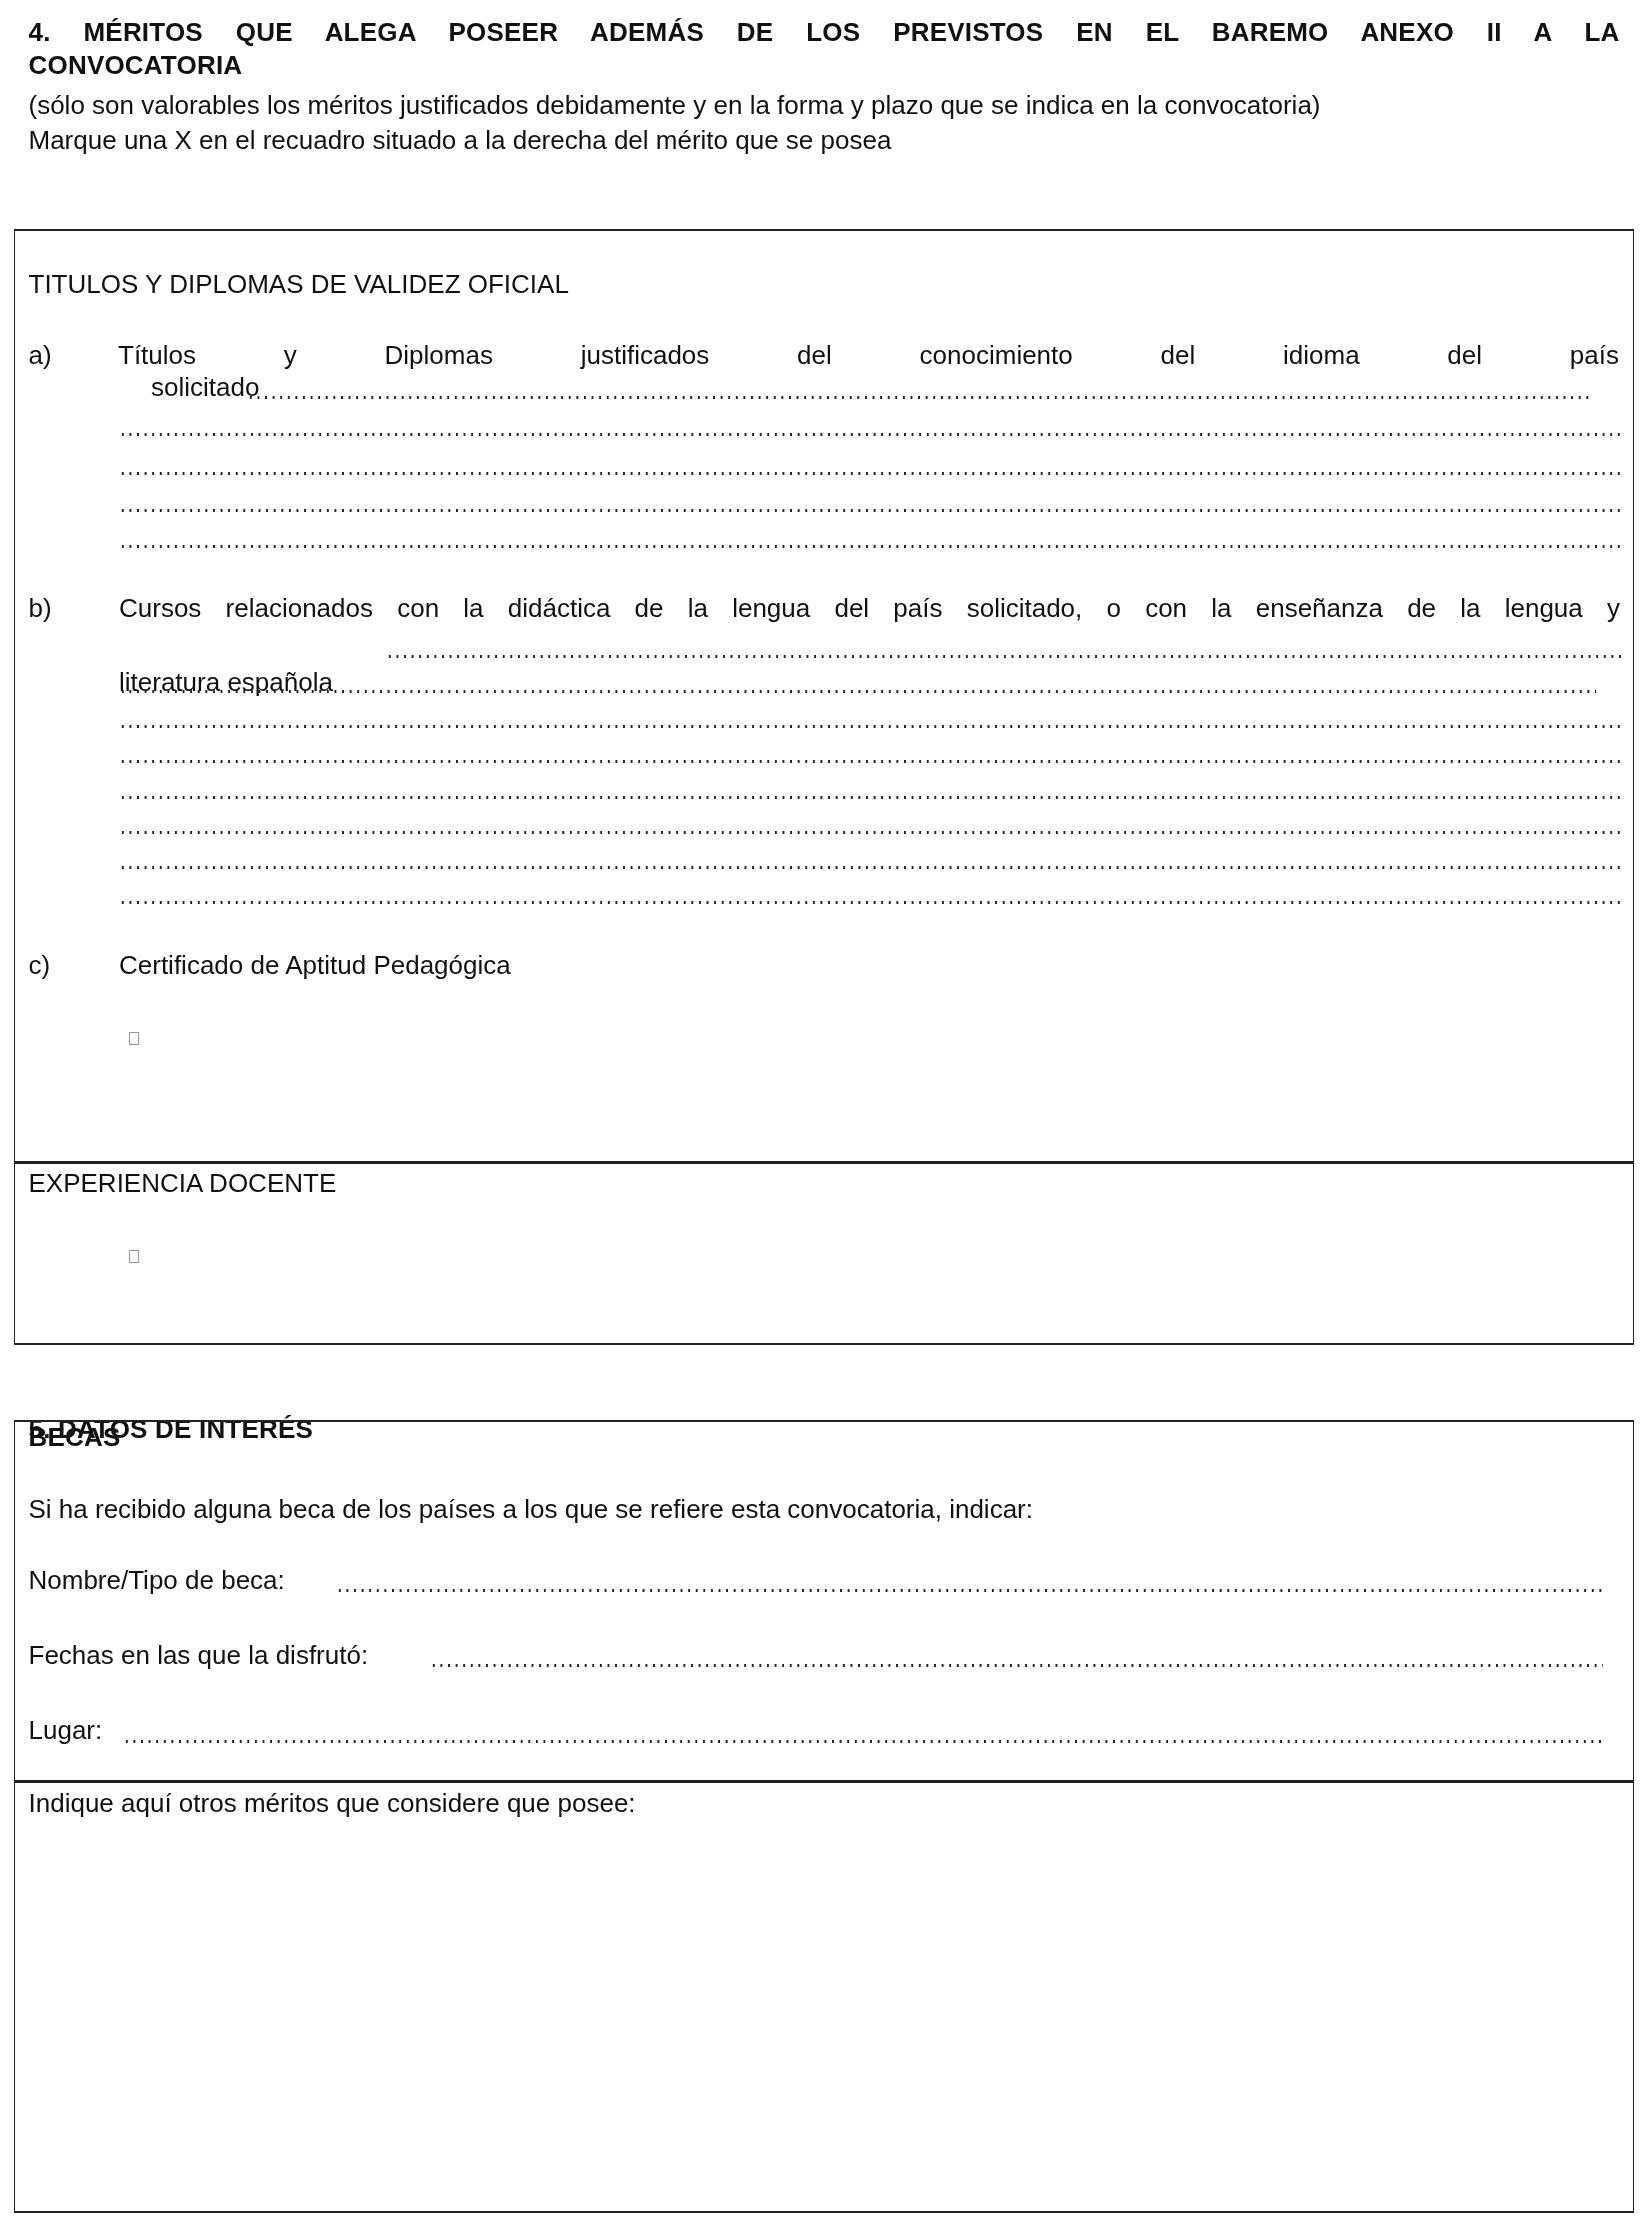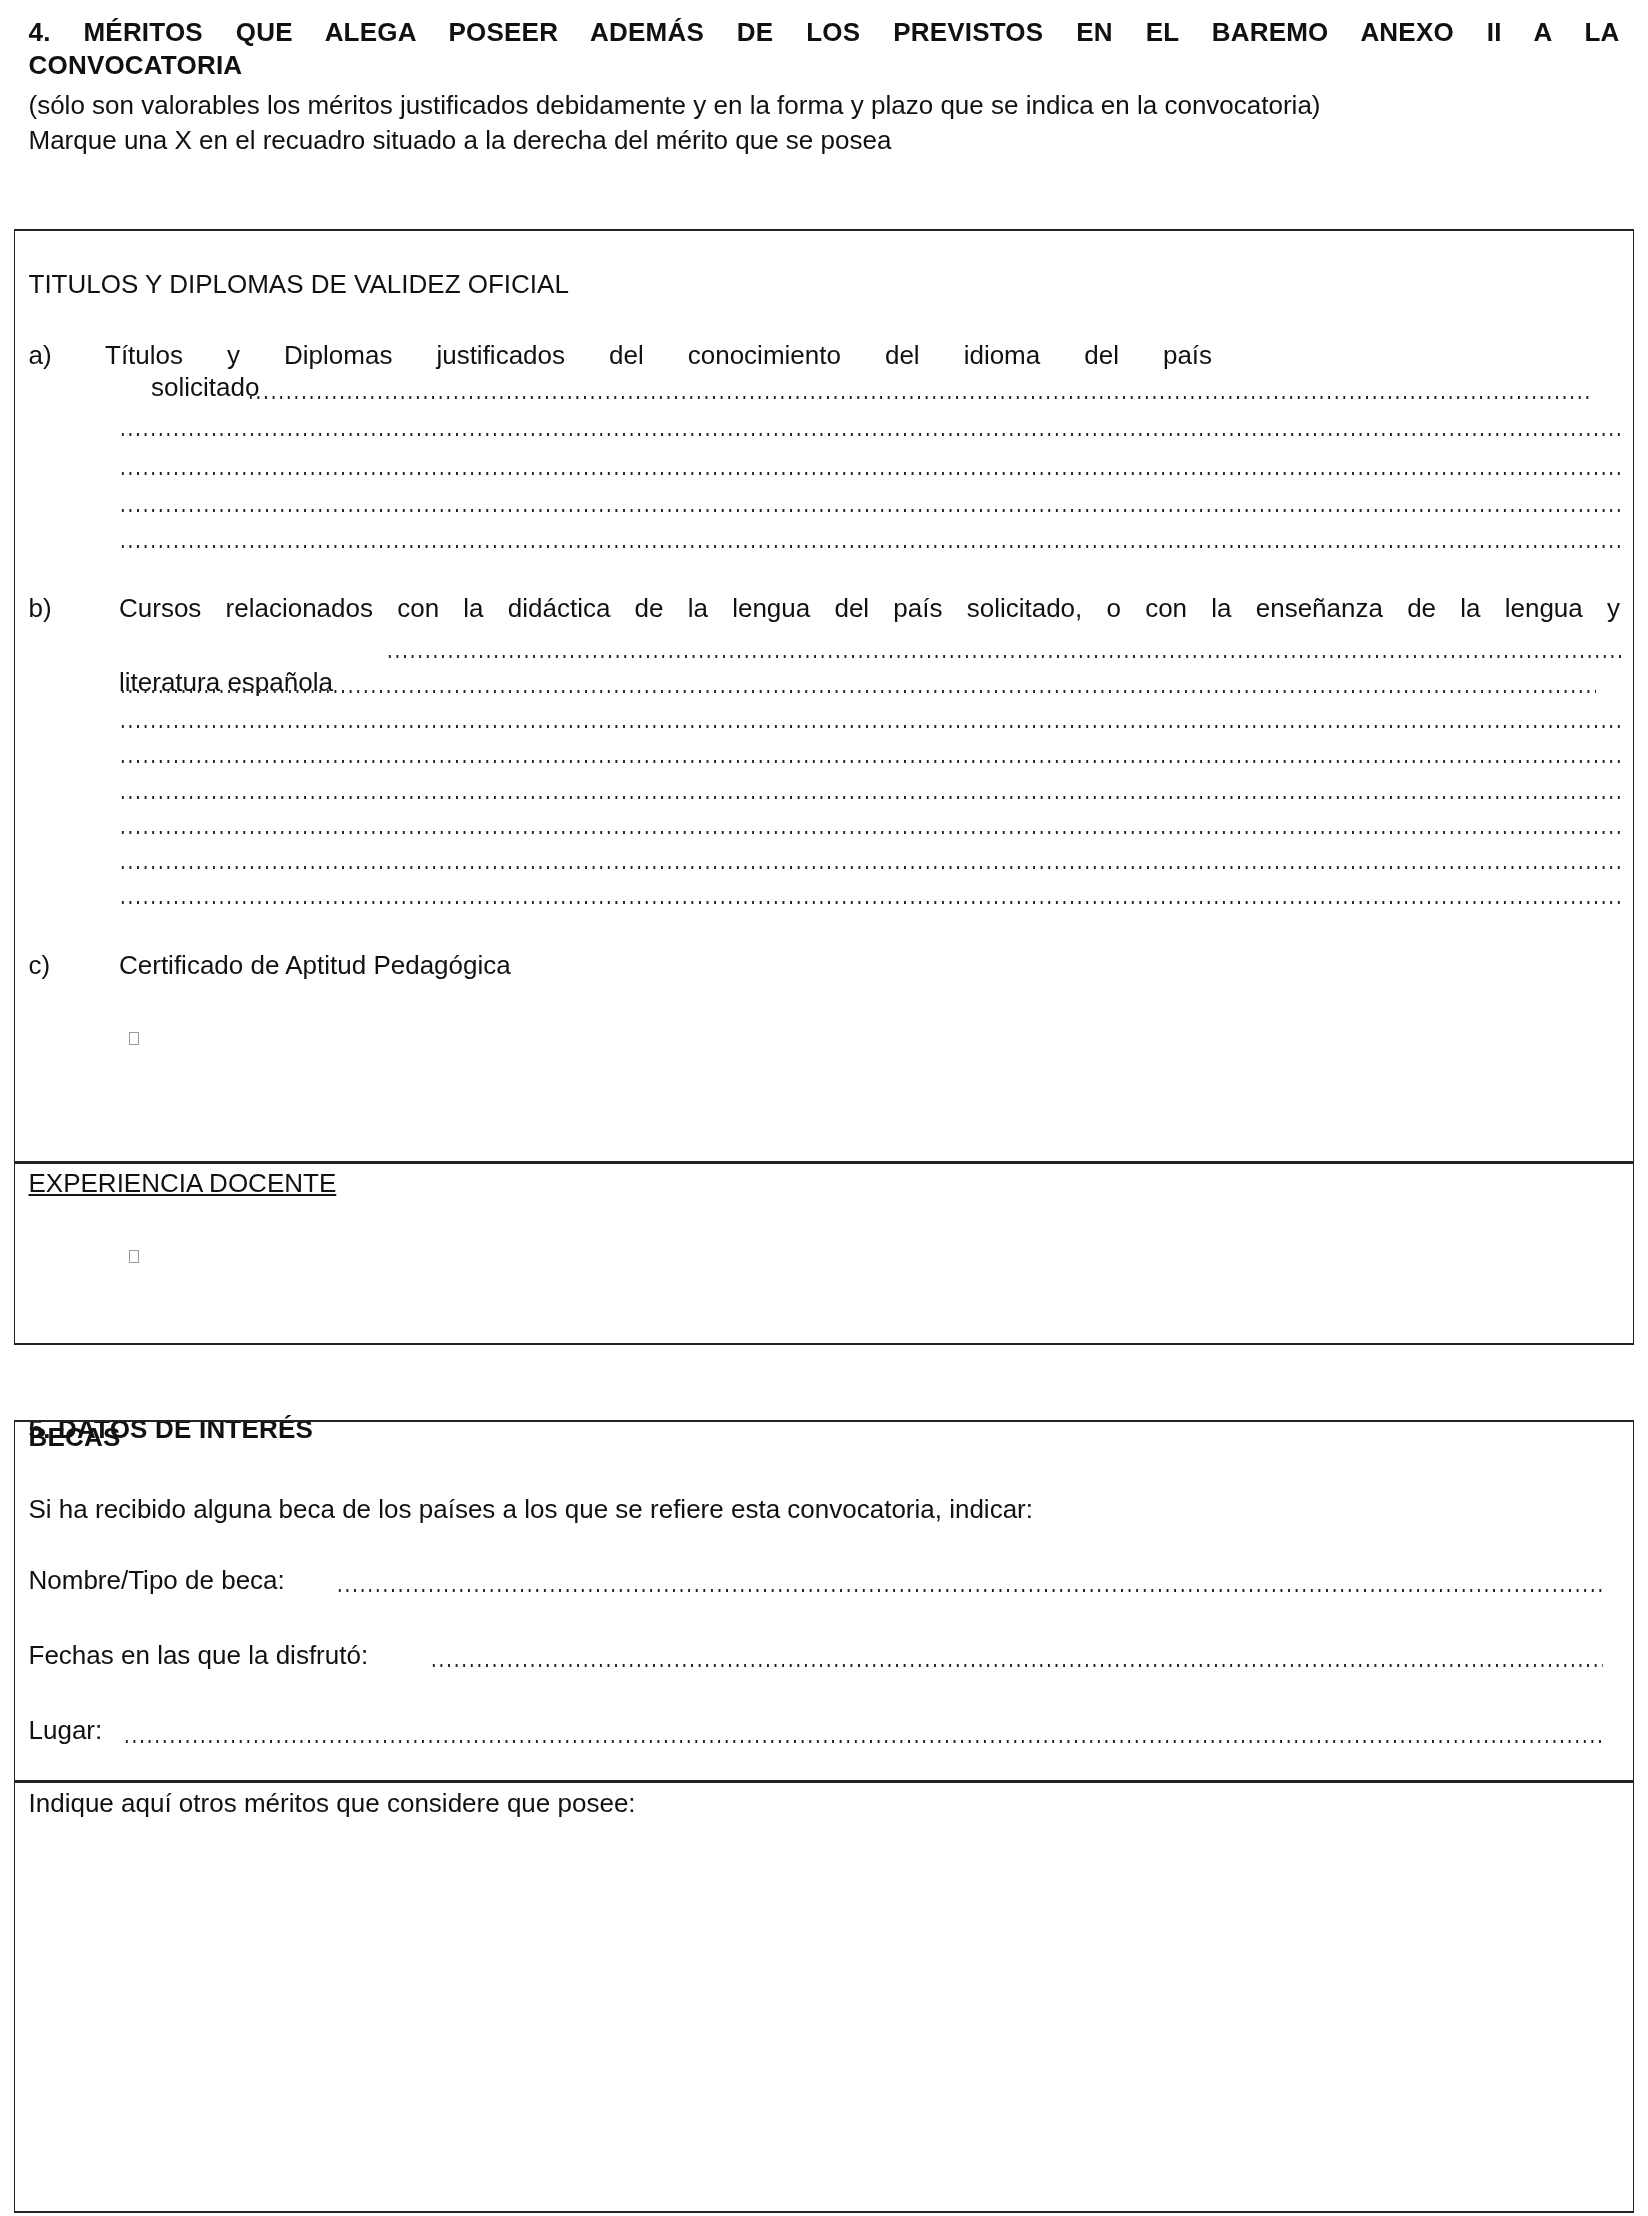--- a/index.html
+++ b/index.html
@@ -22,21 +22,21 @@
 <div class="abs title justify" style="left:28.5px; top:17px; width:1591px;">4. MÉRITOS QUE ALEGA POSEER ADEMÁS DE LOS PREVISTOS EN EL BAREMO ANEXO II A LA</div>
 <div class="abs title" style="left:28.5px; top:50px;">CONVOCATORIA</div>
 <div class="abs txt" style="left:28.5px; top:90px;">(sólo son valorables los méritos justificados debidamente y en la forma y plazo que se indica en la convocatoria)</div>
 <div class="abs txt" style="left:28.5px; top:125px;">Marque una X en el recuadro situado a la derecha del mérito que se posea</div>
 
 <div class="box" style="left:14.3px; top:229px; width:1620px; height:1116px; border-top-width:2.5px; border-bottom-width:2.5px;"></div>
 
 <div class="abs txt" style="left:28.5px; top:269px;">TITULOS Y DIPLOMAS DE VALIDEZ OFICIAL</div>
 
 <div class="abs txt" style="left:28.5px; top:340px;">a)</div>
-<div class="abs txt" style="left:105px; top:340px; width:1501px; display:flex; gap:44px;">
+<div class="abs txt" style="left:118px; top:340px; width:1501px; display:flex; justify-content:space-between;gap:44px;">
   <span>Títulos</span>
   <span>y</span>
   <span>Diplomas</span>
   <span>justificados</span>
   <span>del</span>
   <span>conocimiento</span>
   <span>del</span>
   <span>idioma</span>
   <span>del</span>
   <span>país</span>
@@ -59,21 +59,21 @@
 <div class="dots" style="left:119px; top:831px; width:1502px;"></div>
 <div class="dots" style="left:119px; top:866px; width:1502px;"></div>
 <div class="dots" style="left:119px; top:901px; width:1502px;"></div>
 
 <div class="abs txt" style="left:28.5px; top:950px;">c)</div>
 <div class="abs txt" style="left:119px; top:950px;">Certificado de Aptitud Pedagógica</div>
 <div class="chk" style="left:129px; top:1032px;"></div>
 
 <div class="hline" style="left:14.3px; top:1161px; width:1620px;"></div>
 
-<div class="abs txt" style="left:28.5px; top:1168px;text-decoration:underline;">EXPERIENCIA DOCENTE</div>
+<div class="abs txt" style="left:28.5px; top:1168px;">EXPERIENCIA DOCENTE</div>
 <div class="chk" style="left:129px; top:1250px;"></div>
 
 <div class="abs title" style="left:28.5px; top:1385px;margin-top:29px;">5. DATOS DE INTERÉS</div>
 
 <div class="box" style="left:14.3px; top:1420px; width:1620px; height:793px; border-top-width:2.5px; border-bottom-width:2.5px;"></div>
 
 <div class="abs title" style="left:28.5px; top:1422px;">BECAS</div>
 <div class="abs txt" style="left:28.5px; top:1494px;">Si ha recibido alguna beca de los países a los que se refiere esta convocatoria, indicar:</div>
 
 <div class="abs txt" style="left:28.5px; top:1565px;">Nombre/Tipo de beca:</div>

